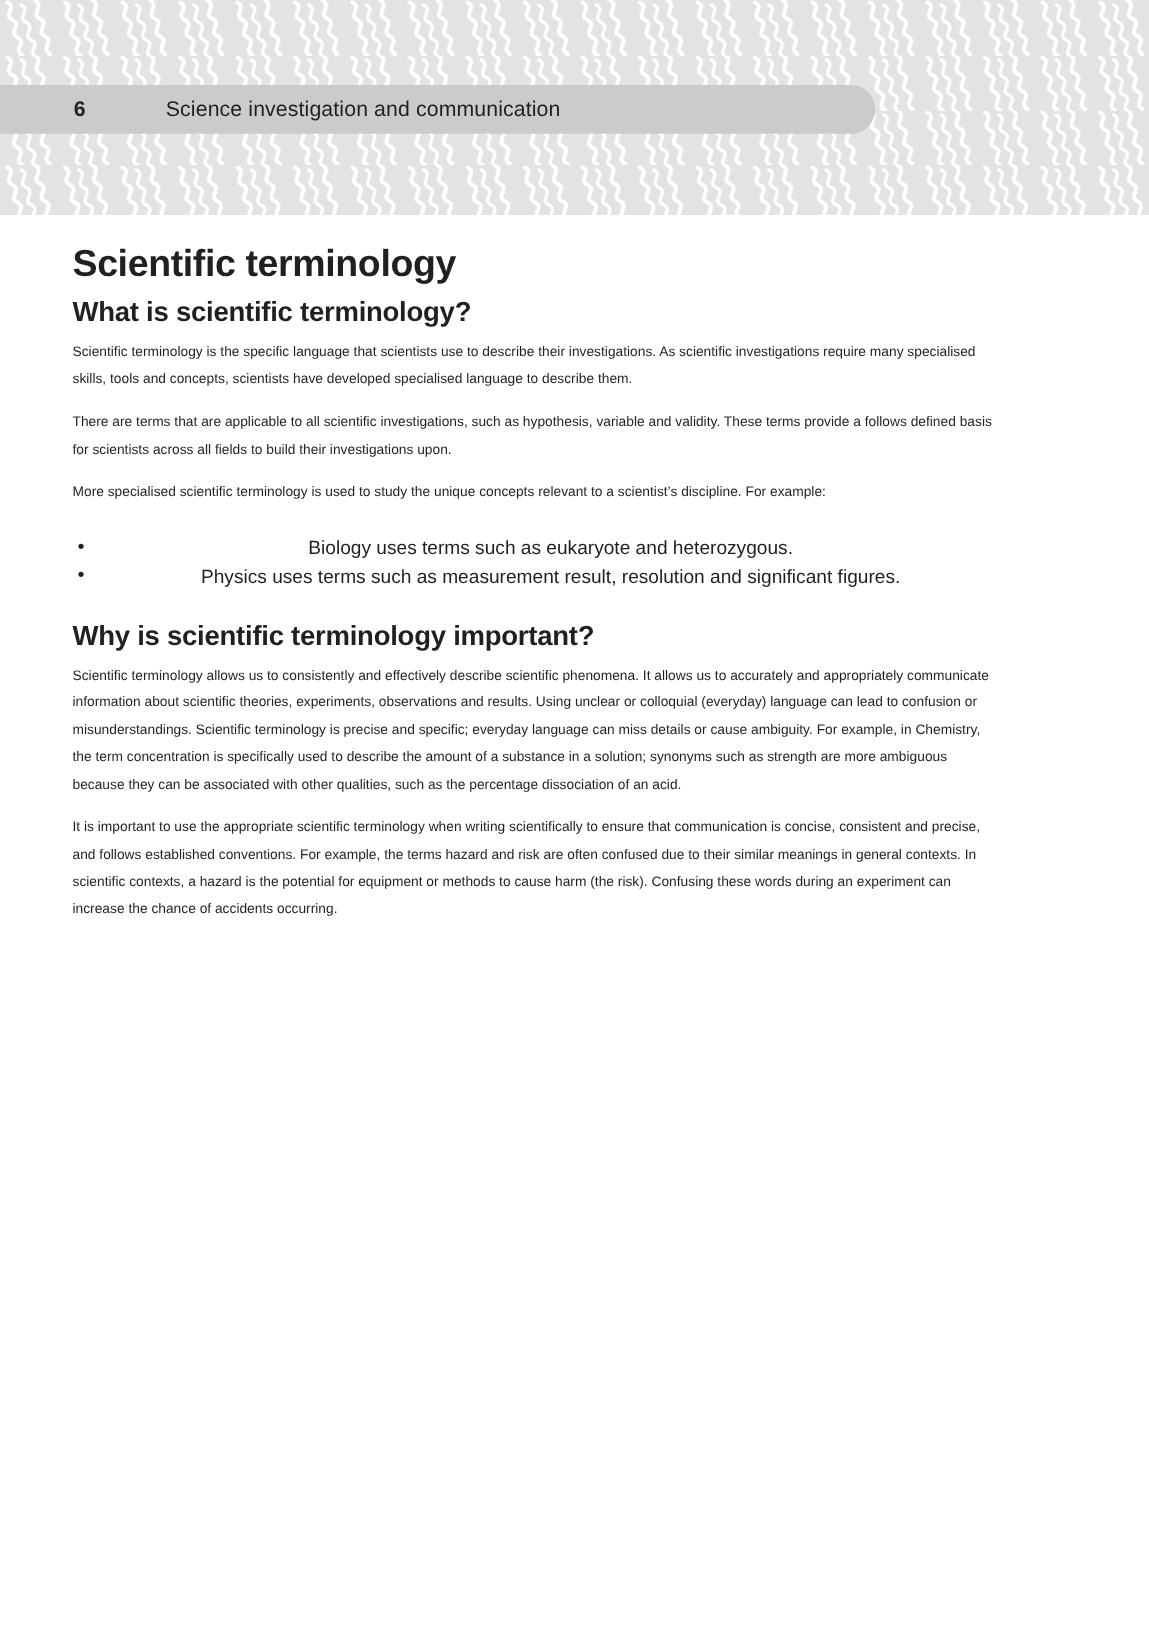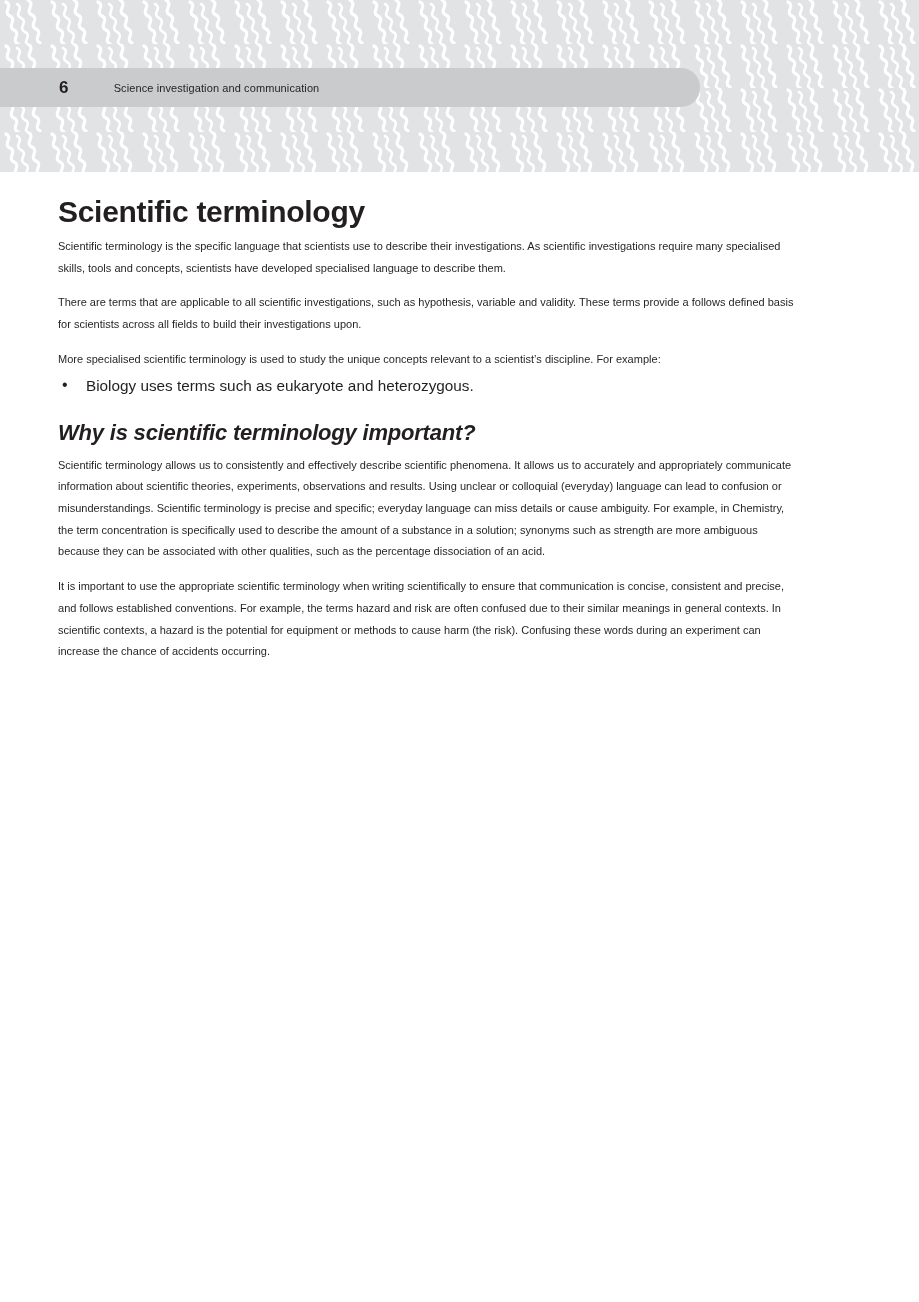--- a/index.html
+++ b/index.html
@@ -46,23 +46,23 @@
     align-items: center;
   }
   .page-number {
     font-size: 17px;
     font-weight: bold;
     color: #231f20;
     margin-left: 59px;
     letter-spacing: 0.2px;
   }
   .header-title {
-    font-size: 11px;
+    font-size: 17px;
     color: #231f20;
-    margin-left: 45px;
+    margin-left: 64px;
     letter-spacing: 0.1px;
   }
 
   
   .content {
     position: absolute;
     top: 172px;
     left: 0;
     width: 881px;
     padding: 0;
@@ -81,35 +81,35 @@
   }
   h2.section-heading {
     font-size: 22px;
     font-weight: bold;
     letter-spacing: -0.2px;
     margin: 6px 0 8px 0;
     line-height: 1.25;
   }
   h2.section-heading.spaced {
     margin-top: 22px;
-    font-style: italic;
   }
   p.para {
     font-size: 11px;
     line-height: 21.7px;
     margin: 0 0 13px 0;
     letter-spacing: 0.01px;
   }
   p.para.tight {
-    margin-bottom: 4px;
+    margin-bottom: 22px;
   }
   ul.bullets {
     list-style: none;
     margin: 0 0 4px 0;
     padding: 0;
+    text-align: center;
   }
   ul.bullets li {
     font-size: 15.3px;
     line-height: 22.6px;
     position: relative;
     padding-left: 28px;
     margin: 0;
   }
   ul.bullets li::before {
     content: "\2022";
@@ -137,24 +137,26 @@
   <div class="header-bar">
     <span class="page-number">6</span>
     <span class="header-title">Science investigation and communication</span>
   </div>
 </div>
 
 <div class="content">
   <div class="inner">
     <h1 class="doc-title">Scientific terminology</h1>
 
+    <h2 class="section-heading">What is scientific terminology?</h2>
     <p class="para">Scientific terminology is the specific language that scientists use to describe their investigations. As scientific investigations require many specialised skills, tools and concepts, scientists have developed specialised language to describe them.</p>
     <p class="para">There are terms that are applicable to all scientific investigations, such as hypothesis, variable and validity. These terms provide a follows defined basis for scientists across all fields to build their investigations upon.</p>
     <p class="para tight">More specialised scientific terminology is used to study the unique concepts relevant to a scientist’s discipline. For example:</p>
     <ul class="bullets">
       <li>Biology uses terms such as eukaryote and heterozygous.</li>
+      <li>Physics uses terms such as measurement result, resolution and significant figures.</li>
     </ul>
 
     <h2 class="section-heading spaced">Why is scientific terminology important?</h2>
     <p class="para">Scientific terminology allows us to consistently and effectively describe scientific phenomena. It allows us to accurately and appropriately communicate information about scientific theories, experiments, observations and results. Using unclear or colloquial (everyday) language can lead to confusion or misunderstandings. Scientific terminology is precise and specific; everyday language can miss details or cause ambiguity. For example, in Chemistry, the term concentration is specifically used to describe the amount of a substance in a solution; synonyms such as strength are more ambiguous because they can be associated with other qualities, such as the percentage dissociation of an acid.</p>
     <p class="para">It is important to use the appropriate scientific terminology when writing scientifically to ensure that communication is concise, consistent and precise, and follows established conventions. For example, the terms hazard and risk are often confused due to their similar meanings in general contexts. In scientific contexts, a hazard is the potential for equipment or methods to cause harm (the risk). Confusing these words during an experiment can increase the chance of accidents occurring.</p>
   </div>
 </div>
 
 </body></html>

